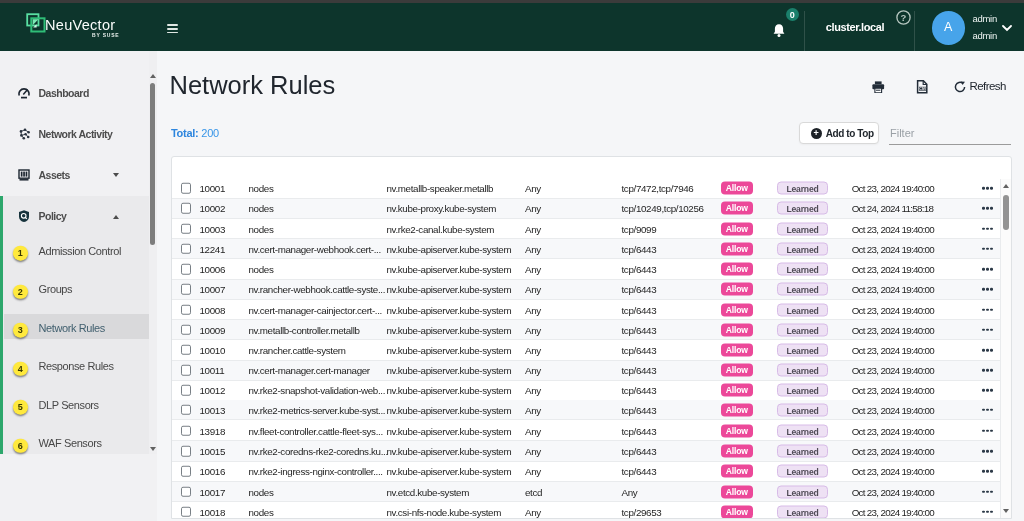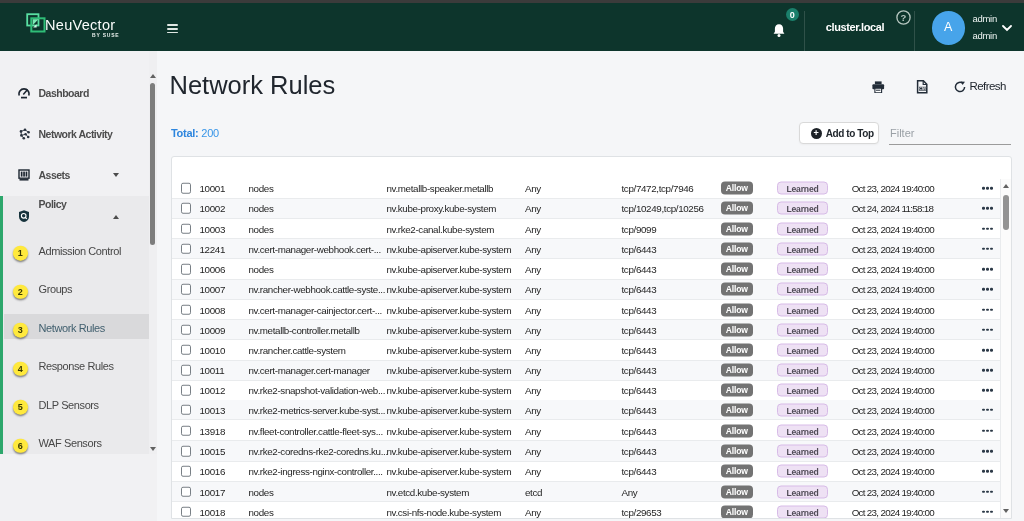--- a/index.html
+++ b/index.html
@@ -65,21 +65,21 @@
 .thead { position:absolute; left:0; top:0; width:100%; height:21.6px; background:#fafbfc; border-bottom:1px solid #d7dadd; }
 .thead .h { position:absolute; top:50%; transform:translateY(-50%); color:#4d545b; font-size:9.8px; font-weight:700; letter-spacing:-.2px; white-space:nowrap; }
 .vsep { position:absolute; top:4.5px; width:1px; height:12.5px; background:#d9dde0; }
 .r { position:absolute; left:0; width:100%; height:20.22px; background:#fff; border-bottom:1px solid #e9ebed; }
 .r.tint { background:#f7f8fa; }
 .r .c { position:absolute; top:50%; transform:translateY(-50%); color:#1e1e1e; font-size:9.8px; letter-spacing:-.35px; white-space:nowrap; }
 .r .du { letter-spacing:-.7px; }
 .cb { position:absolute; top:50%; transform:translateY(-50%); width:10.5px; height:10.5px; border:1.4px solid #787f85; border-radius:2px; background:#fff; }
 .thead .cb { border-color:#9aa1a7; }
 .chip { position:absolute; top:50%; transform:translateY(-50%); font-size:8.6px; font-weight:700; border-radius:4px; text-align:center; }
-.chip.ca { width:32.5px; height:13px; line-height:13px; background:#737373; color:#fff; letter-spacing:-.2px; }
+.chip.ca { width:32.5px; height:13px; line-height:13px; background:#ec4899; color:#fff; letter-spacing:-.2px; }
 .chip.cl { width:51px; height:13px; line-height:12px; background:#eee1f4; border:1px solid #d7bbe7; color:#504c57; letter-spacing:-.2px; }
 .dots { position:absolute; top:50%; transform:translateY(-50%); height:2.6px; }
 .dots i { display:inline-block; vertical-align:top; width:2.6px; height:2.6px; border-radius:50%; background:#2c3947; margin-right:1.5px; }
 .tsbar { position:absolute; right:0; top:21.6px; width:11.5px; height:341.4px; background:#fbfbfb; border-left:1px solid #e9ebed; }
 .tsbar .thumb { position:absolute; left:2.2px; top:16.5px; width:6.5px; height:34.5px; background:#939393; border-radius:3px; }
 </style></head><body>
 <div id="app">
 <div class="strip"></div>
 <div class="hdr">
   <svg class="logo-sq" width="22" height="24" viewBox="0 0 22 24">
@@ -146,21 +146,21 @@
     <path d="M1.5 10.8 L10.5 10.8" stroke="#1c2530" stroke-width="1.5"></path>
   </svg>
   <div class="mitem" style="top:123.9px">Assets</div>
   <i class="caret down" style="top:124.4px"></i>
 
   <svg class="micon" style="top:165px" width="12" height="13" viewBox="0 0 12 13">
     <path d="M6 .8 L11 2.6 L11 7 C11 10.2 8.8 11.9 6 12.6 C3.2 11.9 1 10.2 1 7 L1 2.6 Z" fill="#16323c"></path>
     <circle cx="5.7" cy="6.3" r="2.3" fill="none" stroke="#fff" stroke-width="1.1"></circle>
     <path d="M7.4 8 L8.8 9.4" stroke="#fff" stroke-width="1.1"></path>
   </svg>
-  <div class="mitem" style="top:153px">Policy</div>
+  <div class="mitem" style="top:165px">Policy</div>
   <i class="caret up" style="top:165.5px"></i>
 
   <div class="mnum" style="top:202.4px">1</div>
       <div class="mitem sub" style="top:199.9px">Admission Control</div>
   <div class="mnum" style="top:240.8px">2</div>
       <div class="mitem sub" style="top:238.3px">Groups</div>
   <div class="mnum" style="top:279.3px">3</div>
       <div class="mitem sub" style="top:276.8px;color:#42606f">Network Rules</div>
   <div class="mnum" style="top:317.8px">4</div>
       <div class="mitem sub" style="top:315.3px">Response Rules</div>

